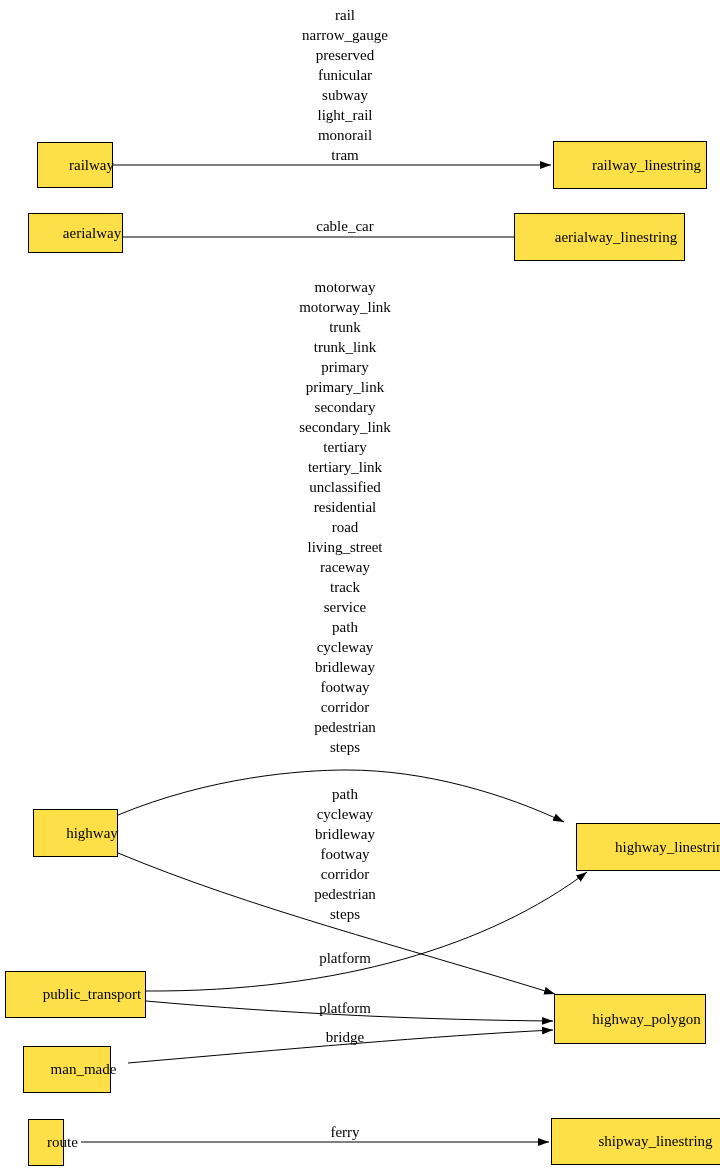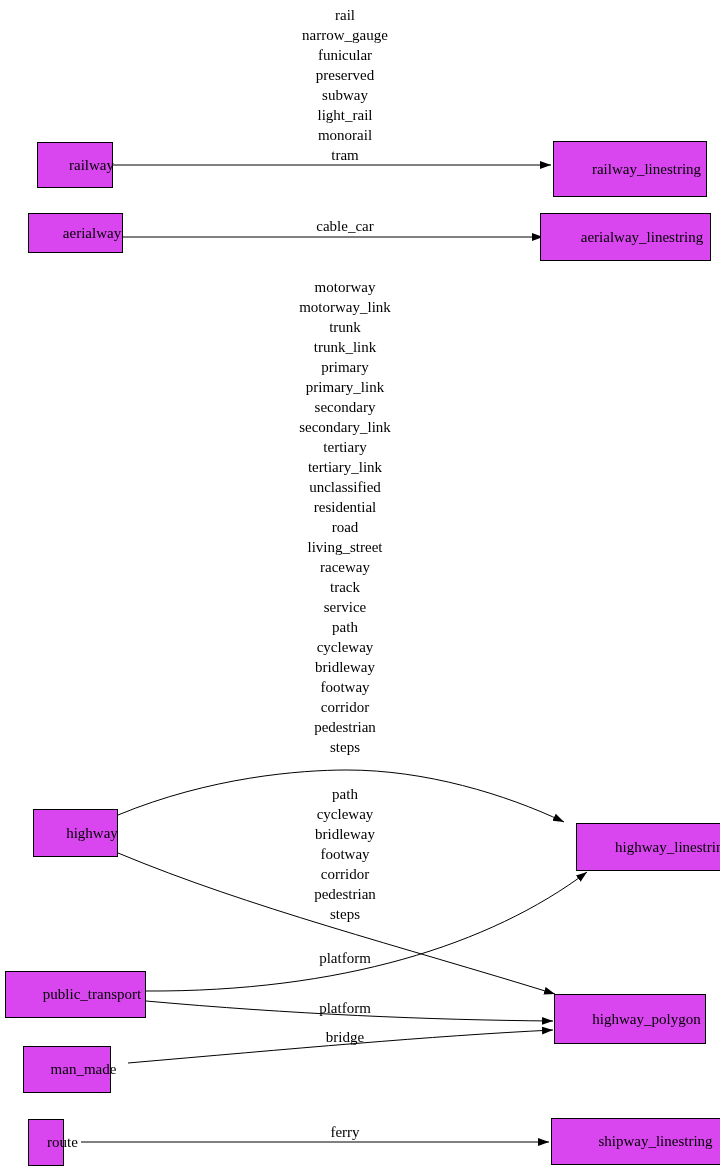--- a/index.html
+++ b/index.html
@@ -21,21 +21,21 @@
     position: absolute;
     left: 0;
     top: 0;
     width: 720px;
     height: 1172px;
   }
   .node {
     position: absolute;
     box-sizing: border-box;
     border: 1px solid #000000;
-    background: #d946ef;
+    background: #fde047;
     display: flex;
     align-items: center;
     justify-content: center;
     white-space: nowrap;
     padding-left: 33px;
   }
   .edge-labels {
     position: absolute;
     width: 300px;
     left: 195px;
@@ -65,45 +65,45 @@
       <path d="M118,853 C250,908 400,946 555,994" marker-end="url(#arrow)"></path>
       <path d="M146,991 C340,992 490,945 587,872" marker-end="url(#arrow)"></path>
       <path d="M146,1001 C290,1014 430,1020 553,1021" marker-end="url(#arrow)"></path>
       <path d="M128,1063 C290,1049 430,1036 553,1030" marker-end="url(#arrow)"></path>
       <path d="M81,1142 H549" marker-end="url(#arrow)"></path>
     </g>
   </svg>
 
   <div class="node" style="left:37px;  top:142px;  width:76px;  height:46px;">railway</div>
 
-  <div class="node" style="left:553px; top:141px;  width:154px; height:56px;">railway_linestring</div>
+  <div class="node" style="left:553px; top:141px;  width:154px; height:48px;">railway_linestring</div>
 
   <div class="node" style="left:28px;  top:213px;  width:95px;  height:40px;">aerialway</div>
 
-  <div class="node" style="left:514px; top:213px;  width:171px; height:48px;margin-left:26px;">aerialway_linestring</div>
+  <div class="node" style="left:514px; top:213px;  width:171px; height:48px;">aerialway_linestring</div>
 
   <div class="node" style="left:33px;  top:809px;  width:85px;  height:48px;">highway</div>
 
   <div class="node" style="left:549px; top:823px;  width:161px; height:48px;margin-left:27px;">highway_linestring</div>
 
   <div class="node" style="left:554px; top:994px;  width:152px; height:50px;">highway_polygon</div>
 
   <div class="node" style="left:5px;   top:971px;  width:141px; height:47px;">public_transport</div>
 
   <div class="node" style="left:23px;  top:1046px; width:88px; height:47px;">man_made</div>
 
   <div class="node" style="left:28px;  top:1119px; width:36px;  height:47px;">route</div>
 
   <div class="node" style="left:551px; top:1118px; width:176px; height:47px;">shipway_linestring</div>
 
   <div class="edge-labels" style="top:5px;">
       <div>rail</div>
       <div>narrow_gauge</div>
+      <div>preserved</div>
       <div>funicular</div>
-      <div>preserved</div>
       <div>subway</div>
       <div>light_rail</div>
       <div>monorail</div>
       <div>tram</div>
     </div>
 
   <div class="edge-labels" style="top:216px;">
       <div>cable_car</div>
     </div>
 

